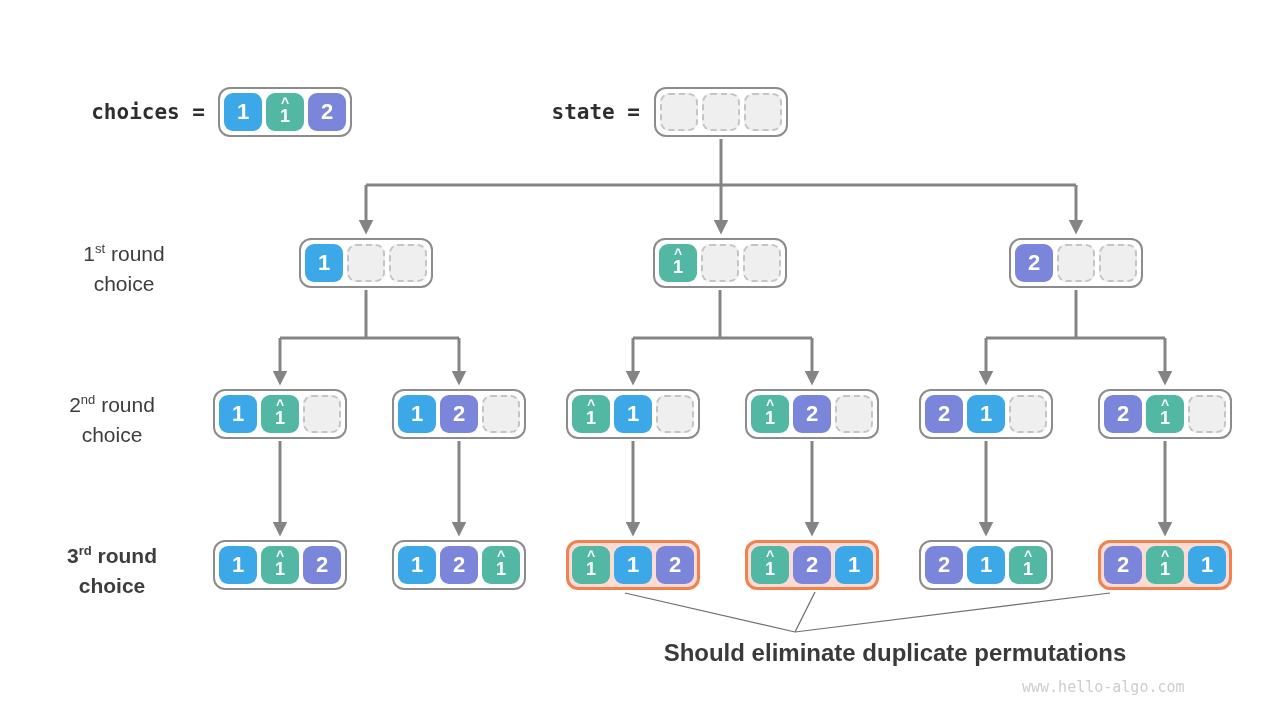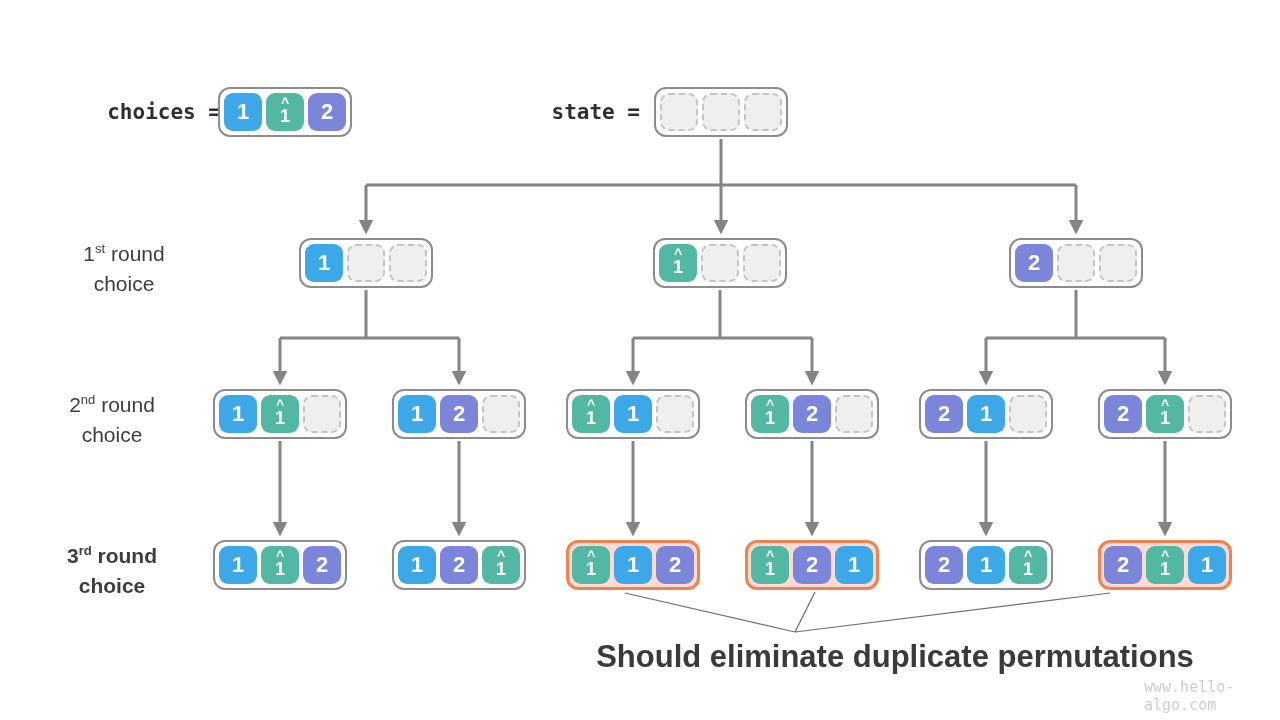--- a/index.html
+++ b/index.html
@@ -13,21 +13,21 @@
   .node.hl{border:3px solid var(--hl-border);background:var(--hl-bg);padding:3px;}
   .cell{width:38px;height:38px;border-radius:9px;display:flex;flex-direction:column;
         align-items:center;justify-content:center;color:#fff;box-sizing:border-box;
         font-weight:bold;font-size:22px;}
   .cell.empty{background:var(--empty-fill);border:2px dashed var(--empty-border);}
   .hat{font-size:14px;line-height:9px;font-weight:bold;}
   .hatnum{font-size:18px;line-height:17px;font-weight:bold;}
   .row-label{position:absolute;transform:translateX(-50%);text-align:center;
              font-size:21px;color:#3d3d3d;line-height:30px;}
   .row-label sup{font-size:13px;}
-  #annotation{position:absolute;transform:translateX(-50%);font-weight:bold;font-size:31px;
+  #annotation{position:absolute;transform:translateX(-50%);font-weight:bold;font-size:24px;
               color:#3a3a3a;white-space:nowrap;}
   #watermark{position:absolute;font-family:"DejaVu Sans Mono",monospace;font-size:15px;color:#cdcdcd;}
 </style>
 </head>
 <body>
 
 <div id="canvas" style="--empty-fill: #EFEFEF; --empty-border: #C4C4C4; --hl-border: #F08250; --hl-bg: #FBDBD3;">
 
   <svg id="connectors" width="1280" height="720">
     <defs>
@@ -63,21 +63,21 @@
       <path d="M986,441 V532" marker-end="url(#arrow)"></path>
       <path d="M1165,441 V532" marker-end="url(#arrow)"></path>
     </g>
     <g stroke="#6E6E6E" stroke-width="1.2" fill="none">
       <path d="M625,593 L795,632"></path>
       <path d="M815,592 L795,632"></path>
       <path d="M1110,593 L795,632"></path>
     </g>
   </svg>
 
-  <div class="hdr-label" style="left:76px;top:100px;width:145px;">choices =</div>
+  <div class="hdr-label" style="left:60px;top:100px;width:145px;">choices =</div>
   <div class="node" id="choices-box" style="left:285px;top:87px;">
       <div class="cell" style="background: rgb(61, 168, 232);">1</div>
       <div class="cell" style="background: rgb(82, 184, 163);">
         <div class="hat">^</div>
         <div class="hatnum">1</div>
       </div>
       <div class="cell" style="background: rgb(123, 134, 219);">2</div>
     </div>
 
   <div class="hdr-label" style="left:500px;top:100px;width:140px;">state =</div>
@@ -94,21 +94,21 @@
   <div class="row-label" style="left:112px;top:385px;">
     <div><span>2</span><sup>nd</sup> <span>round</span></div>
     <div>choice</div>
   </div>
   <div class="row-label" style="left:112px;top:536px;font-weight:bold;">
     <div><span>3</span><sup>rd</sup> <span>round</span></div>
     <div>choice</div>
   </div>
 
   <div id="annotation" style="left:895px;top:639px;">Should eliminate duplicate permutations</div>
-  <div id="watermark" style="left:1144px;top:678px;">www.hello-algo.com</div>
+  <div id="watermark" style="left:1022px;top:678px;">www.hello-algo.com</div>
 <div class="node" style="left: 366px; top: 238px;">
       <div class="cell" style="background: rgb(61, 168, 232);">1</div>
       <div class="cell empty"></div>
       <div class="cell empty"></div>
     </div>
     <div class="node" style="left: 720px; top: 238px;">
       <div class="cell" style="background: rgb(82, 184, 163);">
         <div class="hat">^</div>
         <div class="hatnum">1</div>
       </div>

